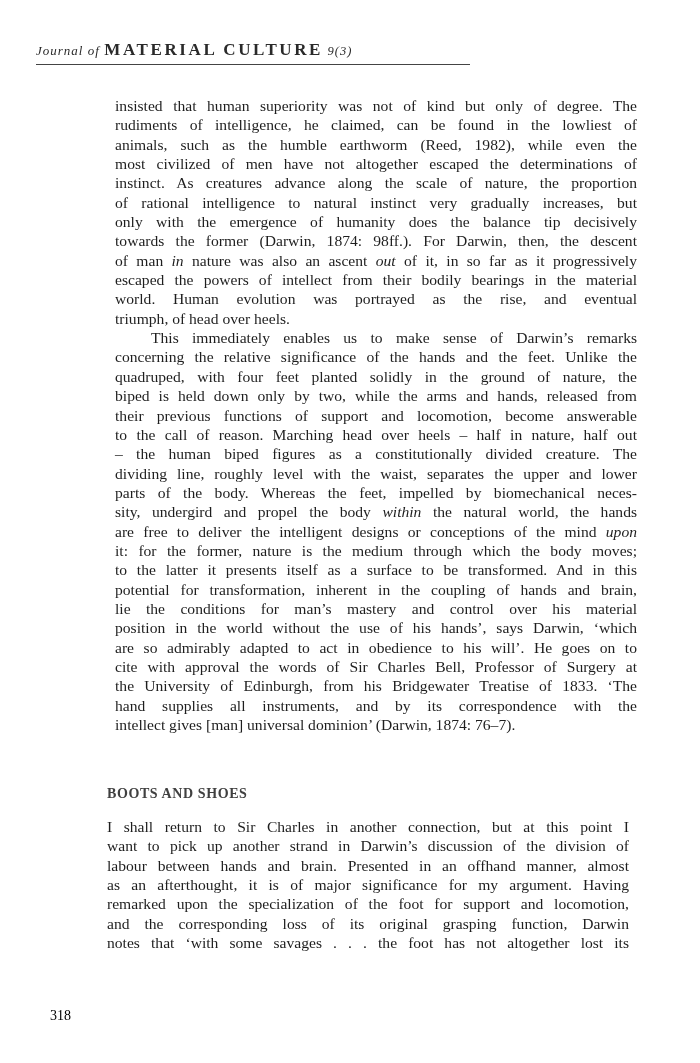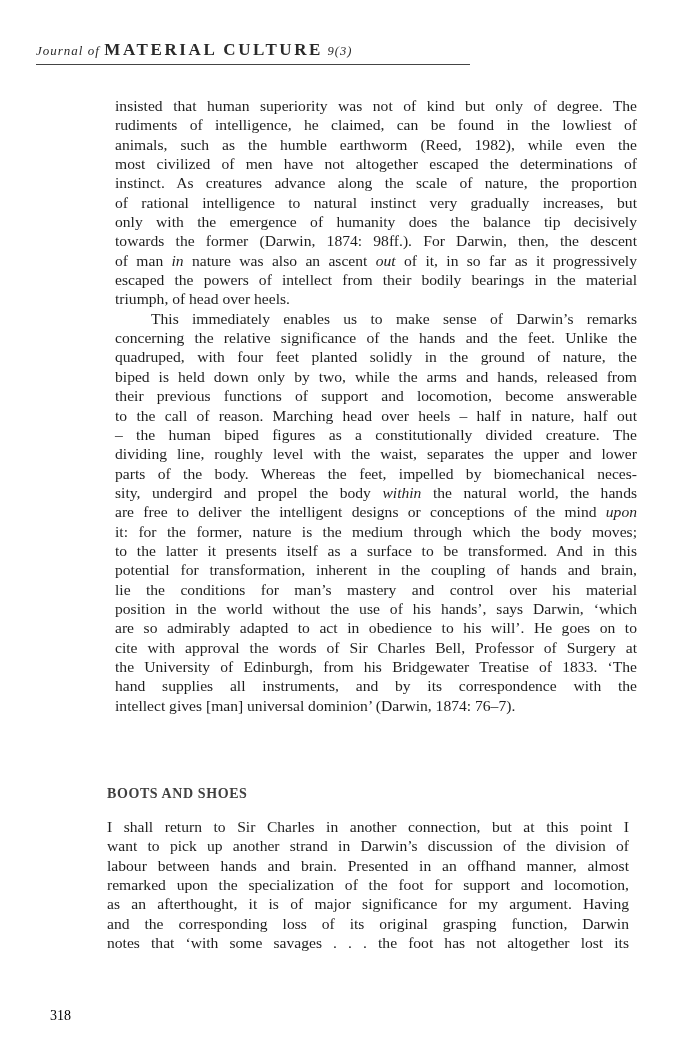--- a/index.html
+++ b/index.html
@@ -38,20 +38,21 @@
       <span class="line">insisted that human superiority was not of kind but only of degree. The</span>
       <span class="line">rudiments of intelligence, he claimed, can be found in the lowliest of</span>
       <span class="line">animals, such as the humble earthworm (Reed, 1982), while even the</span>
       <span class="line">most civilized of men have not altogether escaped the determinations of</span>
       <span class="line">instinct. As creatures advance along the scale of nature, the proportion</span>
       <span class="line">of rational intelligence to natural instinct very gradually increases, but</span>
       <span class="line">only with the emergence of humanity does the balance tip decisively</span>
       <span class="line">towards the former (Darwin, 1874: 98ff.). For Darwin, then, the descent</span>
       <span class="line">of man <i>in</i> nature was also an ascent <i>out</i> of it, in so far as it progressively</span>
       <span class="line">escaped the powers of intellect from their bodily bearings in the material</span>
+      <span class="line">world. Human evolution was portrayed as the rise, and eventual</span>
       <span class="line last">triumph, of head over heels.</span>
     </div>
   <div>
       <span class="line" style="padding-left: 36px;">This immediately enables us to make sense of Darwin’s remarks</span>
       <span class="line">concerning the relative significance of the hands and the feet. Unlike the</span>
       <span class="line">quadruped, with four feet planted solidly in the ground of nature, the</span>
       <span class="line">biped is held down only by two, while the arms and hands, released from</span>
       <span class="line">their previous functions of support and locomotion, become answerable</span>
       <span class="line">to the call of reason. Marching head over heels – half in nature, half out</span>
       <span class="line">– the human biped figures as a constitutionally divided creature. The</span>
@@ -72,20 +73,20 @@
     </div>
 </div>
 
 <div class="heading">BOOTS AND SHOES</div>
 
 <div class="sec2">
   <div>
       <span class="line">I shall return to Sir Charles in another connection, but at this point I</span>
       <span class="line">want to pick up another strand in Darwin’s discussion of the division of</span>
       <span class="line">labour between hands and brain. Presented in an offhand manner, almost</span>
+      <span class="line">as an afterthought, it is of major significance for my argument. Having</span>
       <span class="line">remarked upon the specialization of the foot for support and locomotion,</span>
-      <span class="line">as an afterthought, it is of major significance for my argument. Having</span>
       <span class="line">and the corresponding loss of its original grasping function, Darwin</span>
       <span class="line">notes that ‘with some savages . . . the foot has not altogether lost its</span>
     </div>
 </div>
 
 <div class="page-number">318</div>
 
 </body></html>

